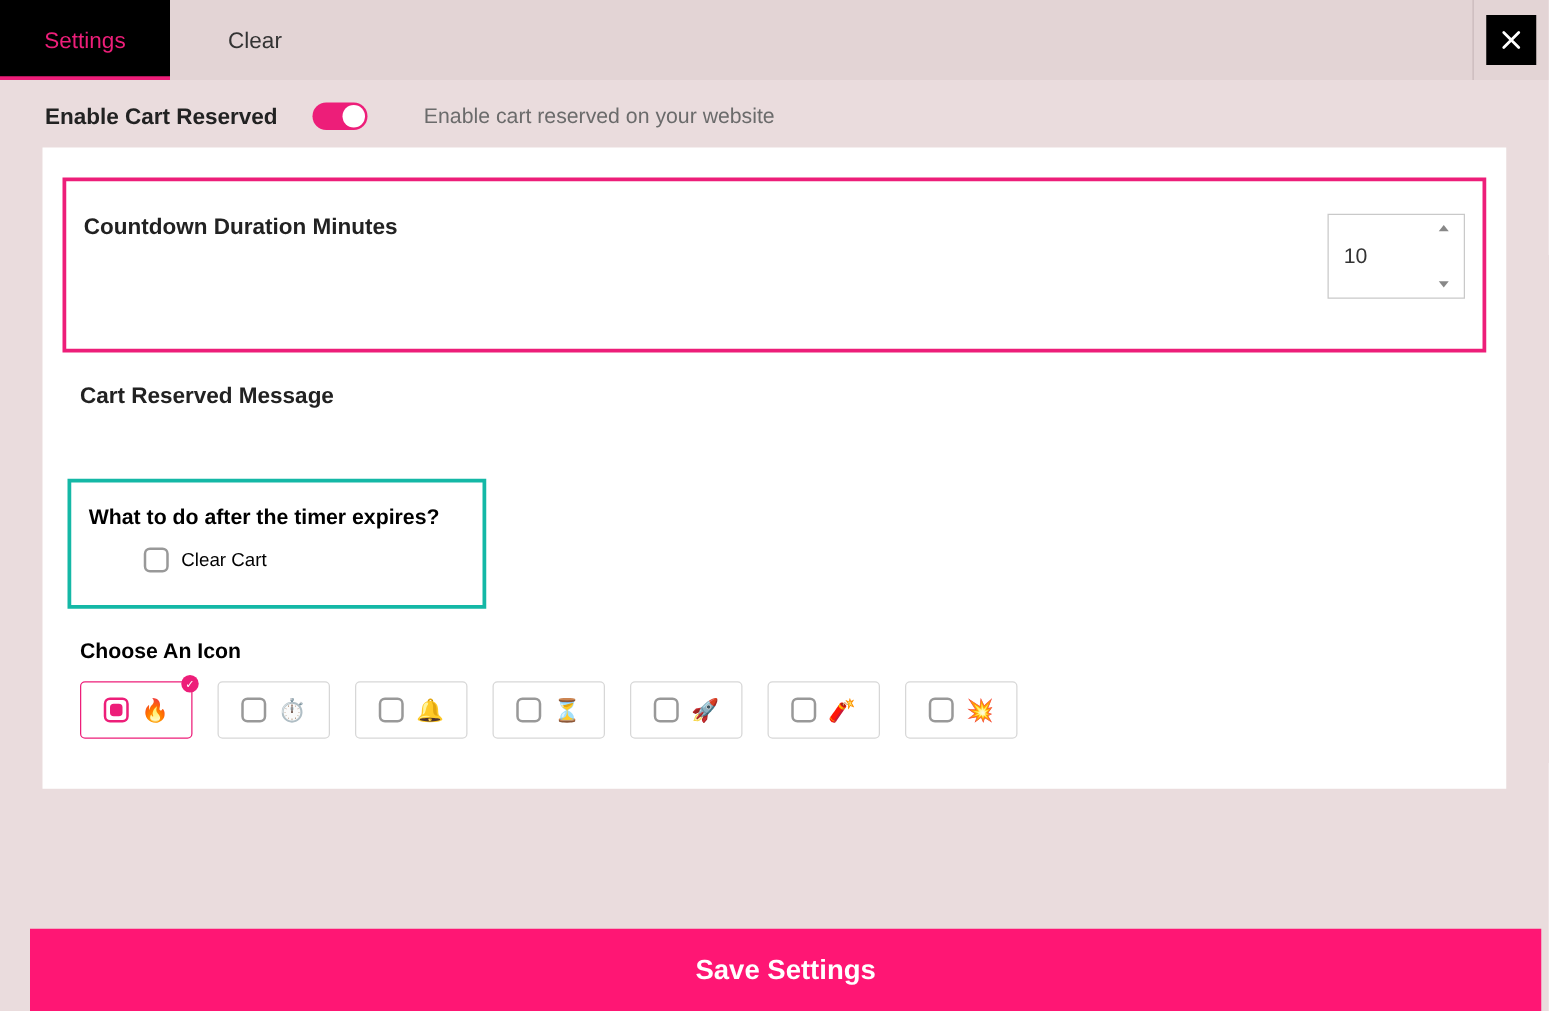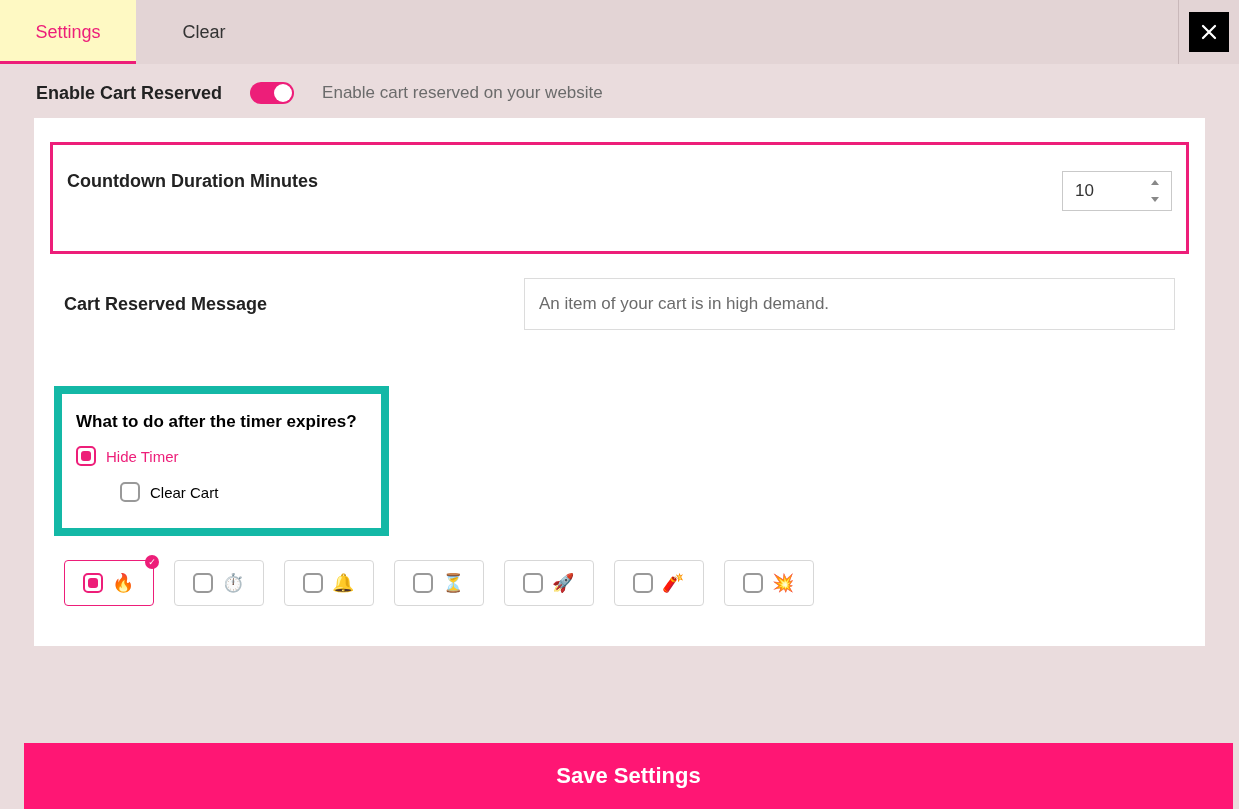--- a/index.html
+++ b/index.html
@@ -33,21 +33,21 @@
     width: 136px;
     display: flex;
     align-items: center;
     justify-content: center;
     font-size: 18px;
     color: #333;
     cursor: pointer;
     position: relative;
   }
   .tab.active {
-    background: #fef9c3;
+    background: #000000;
     color: #ed1e79;
   }
   .tab.active::after {
     content: "";
     position: absolute;
     left: 0; right: 0; bottom: 0;
     height: 3px;
     background: #ed1e79;
   }
   .header-right {
@@ -97,20 +97,21 @@
     content: "";
     position: absolute;
     width: 18px; height: 18px;
     background: #fff;
     border-radius: 50%;
     top: 2px; right: 2px;
   }
   .enable-desc {
     color: #6b6b6b;
     font-size: 17px;
+    margin-left: 17px;
   }
 
   .panel {
     background: #fff;
     margin: 0 34px;
     padding: 20px 12px 40px 12px;
   }
 
   .hl-box {
     border: 3px solid #ed1e79;
@@ -120,21 +121,21 @@
     justify-content: space-between;
     align-items: flex-start;
   }
   .sec-label {
     font-size: 18px;
     font-weight: 700;
     color: #222;
   }
   .num-input-wrap {
     border: 1px solid #c9c9c9;
-    height: 40px;
+    height: 68px;
     width: 110px;
     display: flex;
     align-items: center;
     position: relative;
   }
   .num-input {
     border: none;
     outline: none;
     font-size: 17px;
     color: #333;
@@ -174,21 +175,21 @@
     height: 52px;
     border: 1px solid #dcdcdc;
     padding: 0 14px;
     font-size: 17px;
     color: #333;
     outline: none;
   }
   .text-input::placeholder { color: #6b6b6b; }
 
   .expire-box {
-    border: 8px solid #14b8a6;
+    border: 3px solid #14b8a6;
     margin: 0 0 24px 8px;
     width: 335px;
     padding: 18px 14px 26px 14px;
   }
   .expire-title {
     font-size: 17px;
     font-weight: 700;
     margin-bottom: 14px;
   }
   .chk-row {
@@ -306,37 +307,33 @@
       <input class="num-input" value="10" style="">
       <div class="spinner">
         <div class="spin-up"></div>
         <div class="spin-down"></div>
       </div>
     </div>
   </div>
 
   <div class="form-row">
     <div class="sec-label">Cart Reserved Message</div>
-    <input class="text-input" placeholder="An item of your cart is in high demand." style="">
   </div>
 
 
   <div class="expire-box">
     <div class="expire-title">What to do after the timer expires?</div>
-    <div class="chk-row selected">
-      <div class="chk checked"></div>
-      <span>Hide Timer</span>
-    </div>
     <div class="chk-row">
       <div class="chk"></div>
       <span>Clear Cart</span>
     </div>
   </div>
 
   <div class="icon-section">
+    <div class="icon-title">Choose An Icon</div>
     <div class="icon-grid">
       <div class="icon-card selected">
         <div class="chk checked"></div>
         <span class="emoji">🔥</span>
         <div class="badge">✓</div>
       </div>
       <div class="icon-card">
         <div class="chk"></div>
         <span class="emoji">⏱️</span>
       </div>

